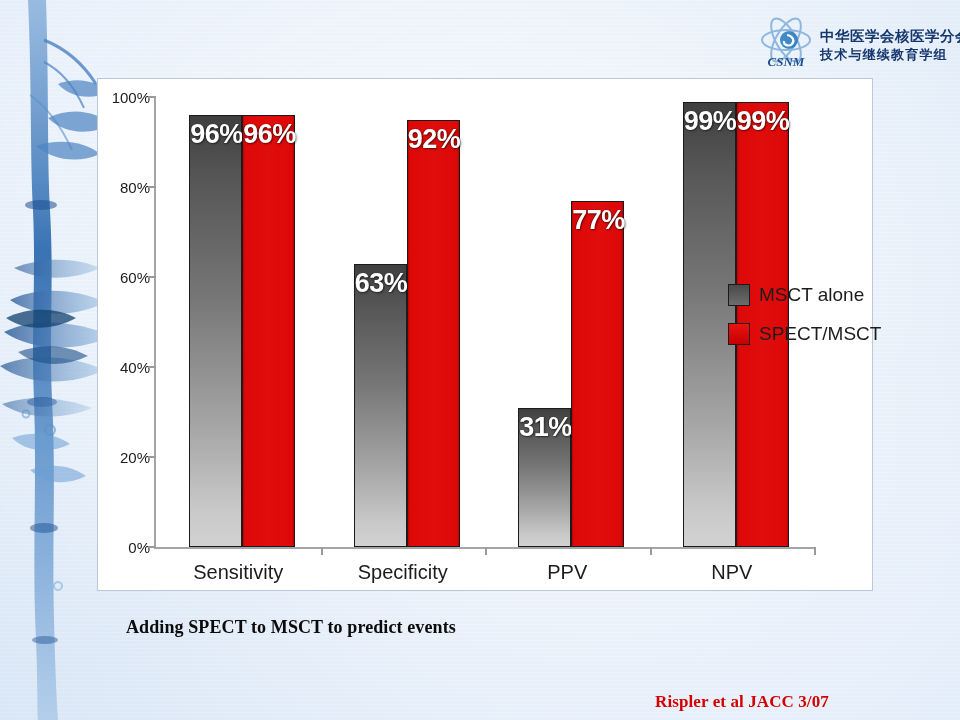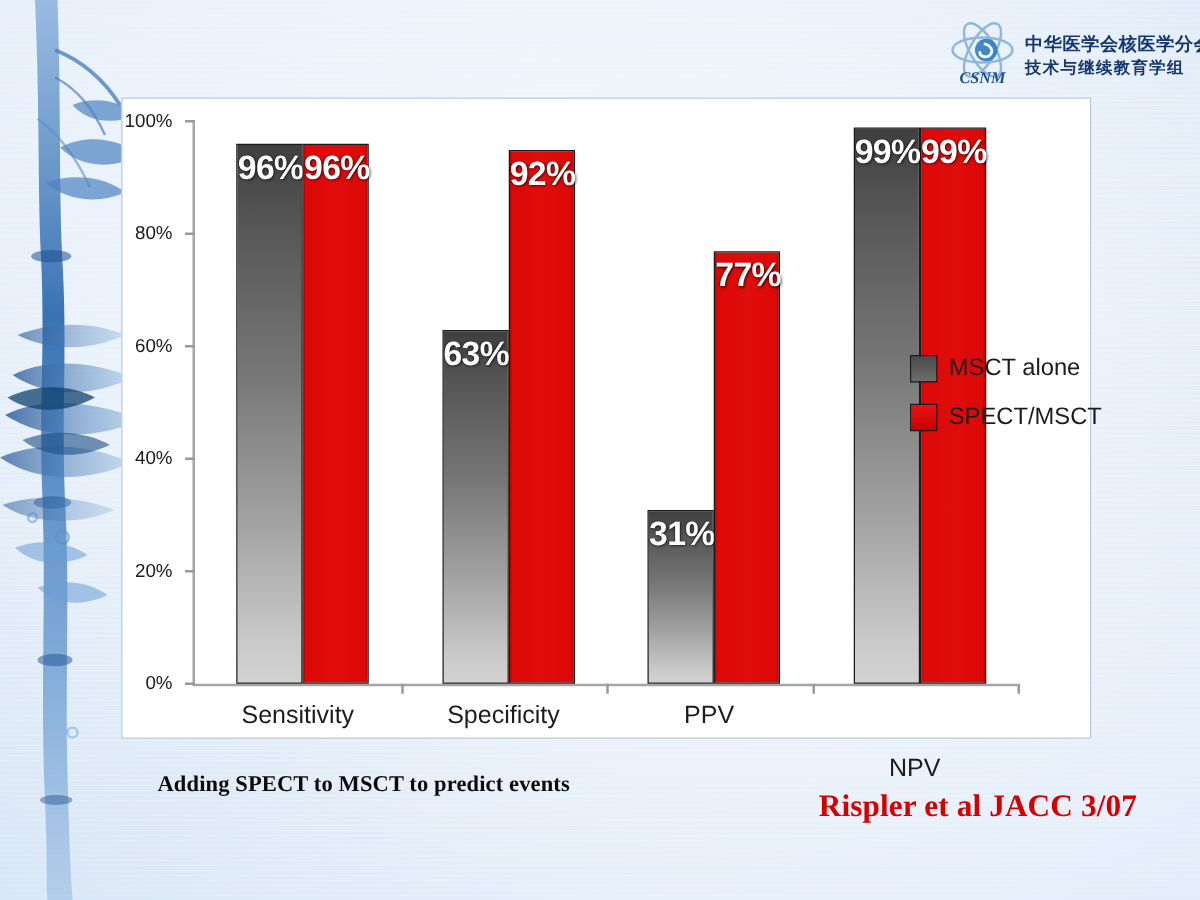--- a/index.html
+++ b/index.html
@@ -78,21 +78,21 @@
   }
 
   #plot {
     position: absolute;
     left: 0; top: 0; right: 0; bottom: 0;
   }
 
   
   .ytick {
     position: absolute;
-    right: 12px;
+    right: 0;
     transform: translateY(-50%);
     font-size: 15px;
     color: #1c1c1c;
     white-space: nowrap;
     font-family: "Liberation Sans", sans-serif;
   }
   #yaxis-labels {
     position: absolute;
     left: 0px; top: 0; width: 52px; height: 100%;
   }
@@ -208,24 +208,24 @@
     left: 126px; top: 617px;
     font-family: "Liberation Serif", serif;
     font-weight: bold;
     font-size: 18px;
     color: #0b0b0b;
     letter-spacing: .1px;
     white-space: nowrap;
   }
   #citation {
     position: absolute;
-    left: 655px; top: 632px;
+    left: 655px; top: 692px;
     font-family: "Liberation Serif", serif;
     font-weight: bold;
-    font-size: 25px;
+    font-size: 17px;
     color: #d40000;
     letter-spacing: .1px;
     white-space: nowrap;
   }
 </style>
 </head>
 <body>
 
 <div id="slide">
 
@@ -347,21 +347,21 @@
             </div>
             <div class="bar red" style="left: 53px; width: 53px; height: 445.5px;">
               <div class="bar-label">99%</div>
             </div>
           </div>
         </div>
       <div id="xcats">
           <div class="xcat" style="left: 0px; width: 164.5px;">Sensitivity</div>
           <div class="xcat" style="left: 164.5px; width: 164.5px;">Specificity</div>
           <div class="xcat" style="left: 329px; width: 164.5px;">PPV</div>
-          <div class="xcat" style="left: 493.5px; width: 164.5px; margin-top: 43px;">NPV</div>
+          <div class="xcat" style="left: 493.5px; width: 164.5px;">NPV</div>
         </div>
 
       <div id="legend">
           <div class="legend-row">
             <div class="swatch gray"></div>
             <div class="legend-label">MSCT alone</div>
           </div>
           <div class="legend-row">
             <div class="swatch red"></div>
             <div class="legend-label">SPECT/MSCT</div>

